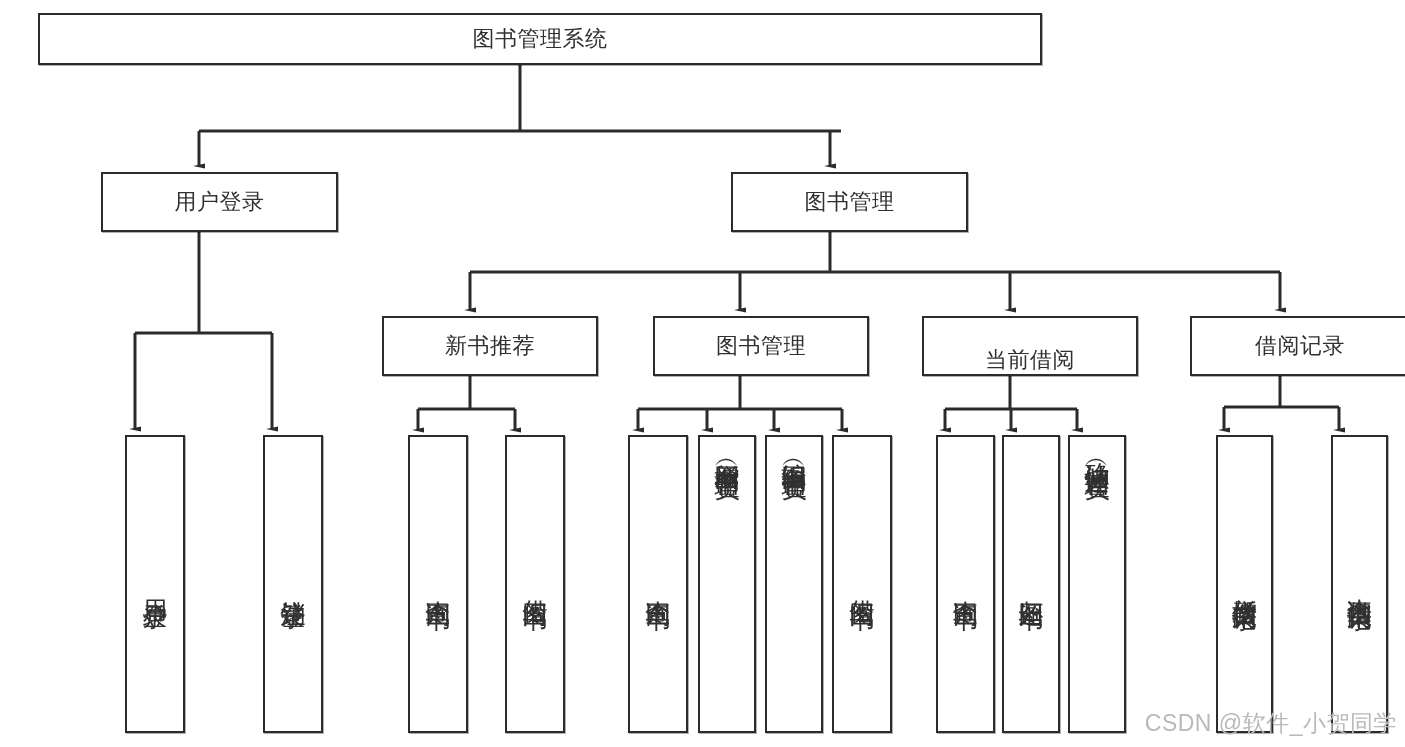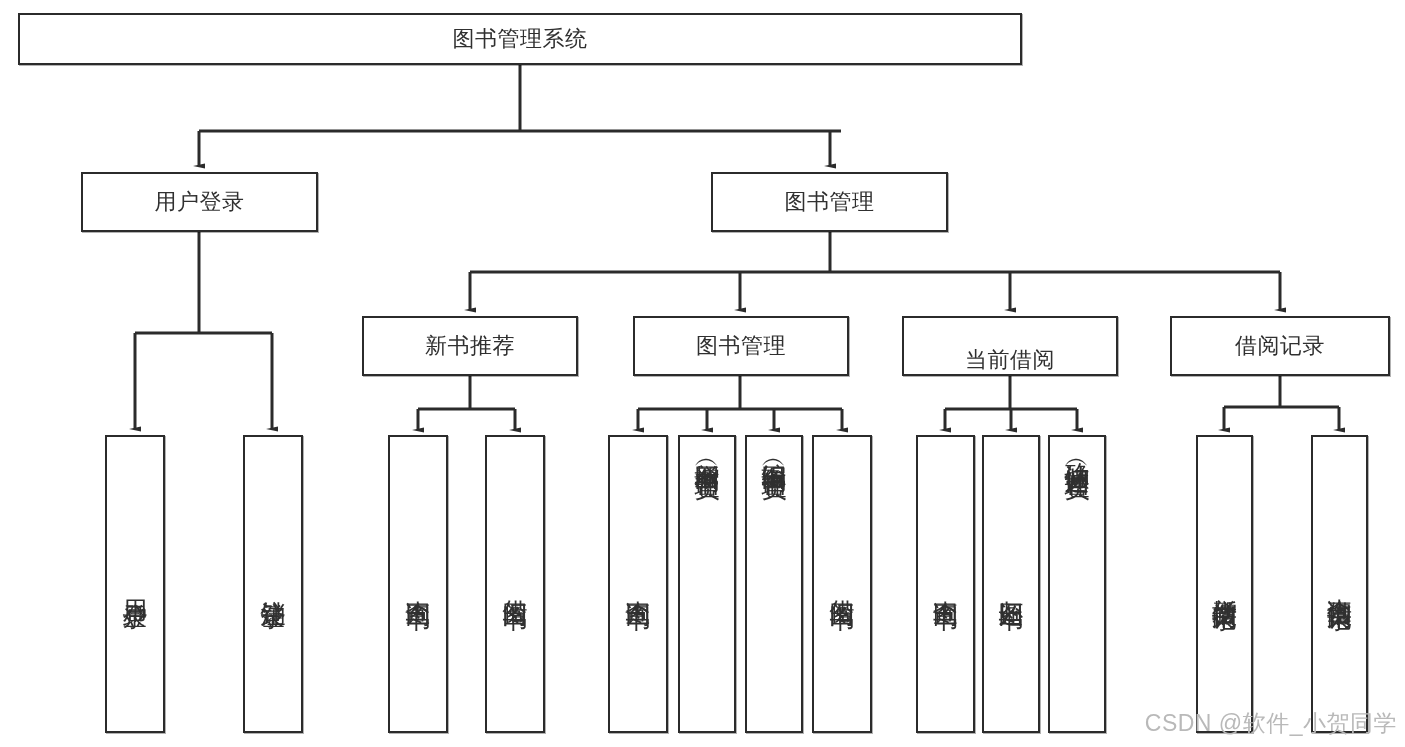--- a/index.html
+++ b/index.html
@@ -29,20 +29,21 @@
   .node {
     position: absolute;
     box-sizing: border-box;
     background: #ffffff;
     border: 2px solid #2b2b2b;
     display: flex;
     align-items: center;
     justify-content: center;
     color: #2f2f2f;
     box-shadow: 1px 1px 0 rgba(0,0,0,0.30);
+    margin-left: 20px;
   }
   .node-label {
     display: block;
     text-align: center;
     line-height: 1.22;
     letter-spacing: 0.5px;
     color: #303030;
     white-space: pre;
   }
   .node.horizontal .node-label {

